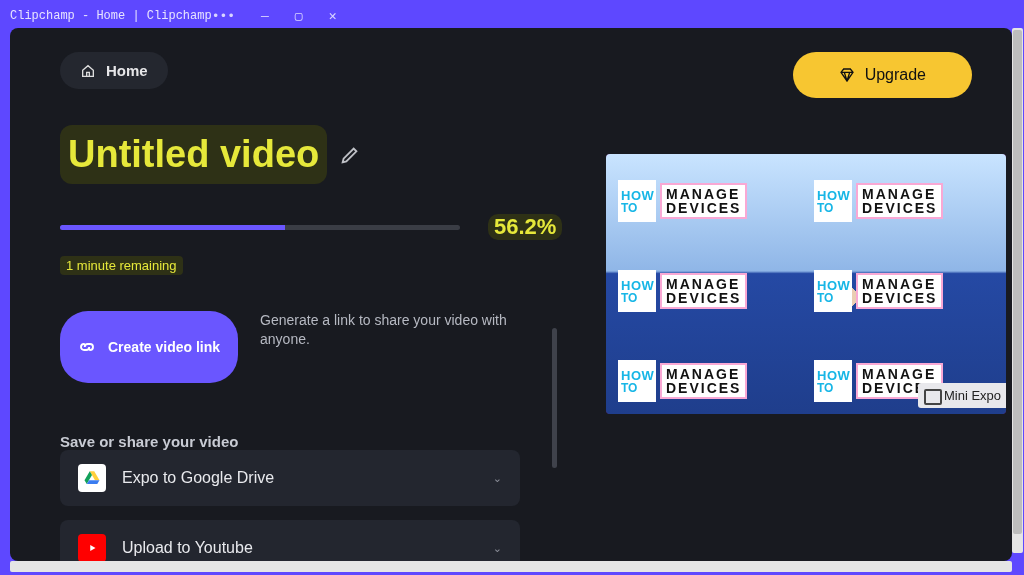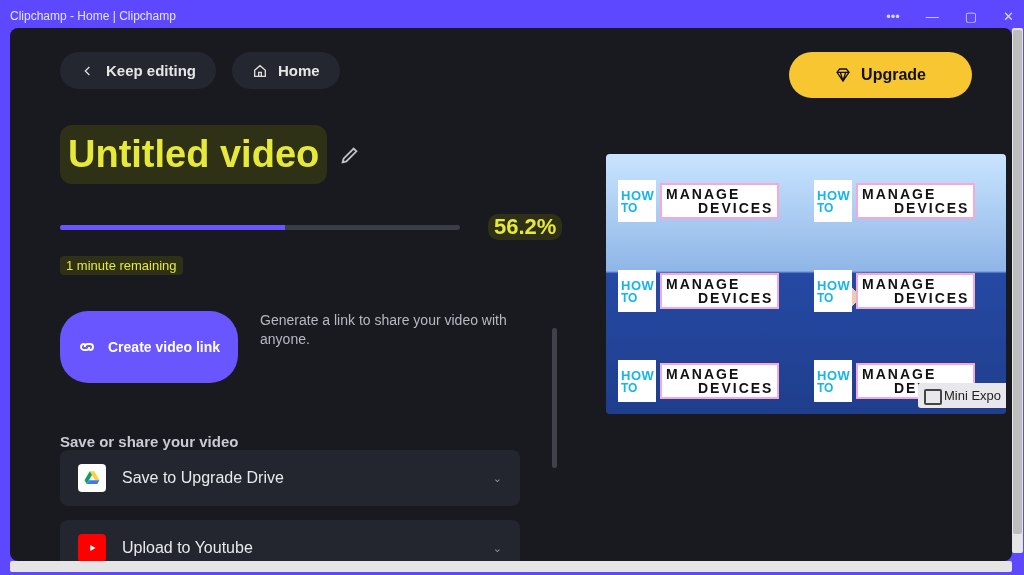--- a/index.html
+++ b/index.html
@@ -6,24 +6,24 @@
   html, body { width: 1024px; height: 575px; overflow: hidden; font-family: "Segoe UI", Arial, sans-serif; background: #000; }
   .outer {
     width: 1024px; height: 575px;
     background: #5e48ff;
     position: relative;
   }
   .titlebar {
     height: 32px;
     display: flex;
     align-items: center;
-    justify-content: space-between;
     padding: 0 10px;
     color: rgba(255,255,255,0.85);
     font-size: 12px;
+    font-family: Liberation Mono, monospace;
   }
   .win-controls { display: flex; gap: 26px; align-items: center; color: rgba(255,255,255,0.9); font-size: 13px; }
   .win-controls span { opacity: .85; }
   .app-frame {
     position: absolute;
     top: 28px; left: 10px; right: 12px; bottom: 14px;
     background: #181a20;
     border-radius: 8px;
     overflow: hidden;
     display: flex;
@@ -48,21 +48,21 @@
   .pill-btn svg, .pill-btn .ico { width: 16px; height: 16px; stroke: #ddd; fill: none; stroke-width: 2; }
   .upgrade-btn {
     position: absolute;
     top: 24px; right: 40px;
     background: #f7c631;
     color: #111;
     border: none;
     padding: 14px 46px;
     border-radius: 26px;
     font-size: 16px;
-    font-weight: 700;
+    font-weight: 400;
     display: flex; align-items: center; gap: 10px;
     cursor: pointer;
   }
   .title-row {
     display: flex; align-items: center; gap: 12px;
     margin-bottom: 30px;
   }
   .title-row h1 {
     font-size: 38px;
     font-weight: 700;
@@ -193,21 +193,21 @@
   }
   .tile .howto .h { color: #17b6e6; font-weight: 800; font-size: 13px; letter-spacing: .5px; }
   .tile .howto .t { color: #17b6e6; font-weight: 800; font-size: 12px; }
   .tile .md {
     background: #fff;
     border: 2px solid #f9a8d4;
     padding: 2px 4px;
     line-height: 1;
   }
   .tile .md .m1 { font-weight: 900; font-size: 14px; letter-spacing: 2px; color:#111; }
-  .tile .md .m2 { font-weight: 900; font-size: 14px; letter-spacing: 2px; color:#111;margin-left:32px; }
+  .tile .md .m2 { font-weight: 900; font-size: 14px; letter-spacing: 2px; color:#111; }
   .mini-chip {
     position: absolute;
     right: -2px; bottom: 6px;
     background: #e8e8ec;
     color: #222;
     border-radius: 3px 0 0 3px;
     padding: 5px 6px 5px 26px;
     font-size: 13px;
     display: flex; align-items: center; gap: 6px;
     overflow: hidden;
@@ -261,26 +261,20 @@
       <svg width="16" height="16" viewBox="0 0 24 24" fill="none" stroke="#111" stroke-width="2">
           <path d="M3 8 L7 3 H17 L21 8 L12 21 Z M3 8 H21 M8 8 L12 21 M16 8 L12 21"></path>
         </svg>
       <span>Upgrade</span>
     </button>
 
     <div class="left-pane">
       <div class="top-actions">
         <button class="pill-btn">
           <svg viewBox="0 0 24 24">
-              <path d="M14 6 L8 12 L14 18"></path>
-            </svg>
-          <span>Keep editing</span>
-        </button>
-        <button class="pill-btn">
-          <svg viewBox="0 0 24 24">
               <path d="M4 11 L12 4 L20 11 V20 H4 Z M10 20 V14 H14 V20"></path>
             </svg>
           <span>Home</span>
         </button>
       </div>
 
       <div class="title-row">
         <h1>Untitled video</h1>
         <svg class="edit-icon" viewBox="0 0 24 24">
             <path d="M4 20 L8 19 L19 8 L16 5 L5 16 Z"></path>
@@ -308,21 +302,21 @@
       <div class="section-label">Save or share your video</div>
 
       <div class="share-card">
         <div class="drive-ico">
           <svg width="18" height="18" viewBox="0 0 24 24">
               <polygon points="9,3 15,3 22,15 16,15" fill="#ffcf3c"></polygon>
               <polygon points="9,3 2,15 5,20 12,8" fill="#12a15a"></polygon>
               <polygon points="5,20 19,20 22,15 8,15" fill="#3a7cf0"></polygon>
             </svg>
         </div>
-        <span>Save to Upgrade Drive</span>
+        <span>Expo to Google Drive</span>
         <span class="chev">⌄</span>
       </div>
 
       <div class="share-card">
         <div class="yt-ico">
           <svg width="14" height="14" viewBox="0 0 24 24">
               <polygon points="9,7 9,17 18,12" fill="#fff"></polygon>
             </svg>
         </div>
         <span>Upload to Youtube</span>

